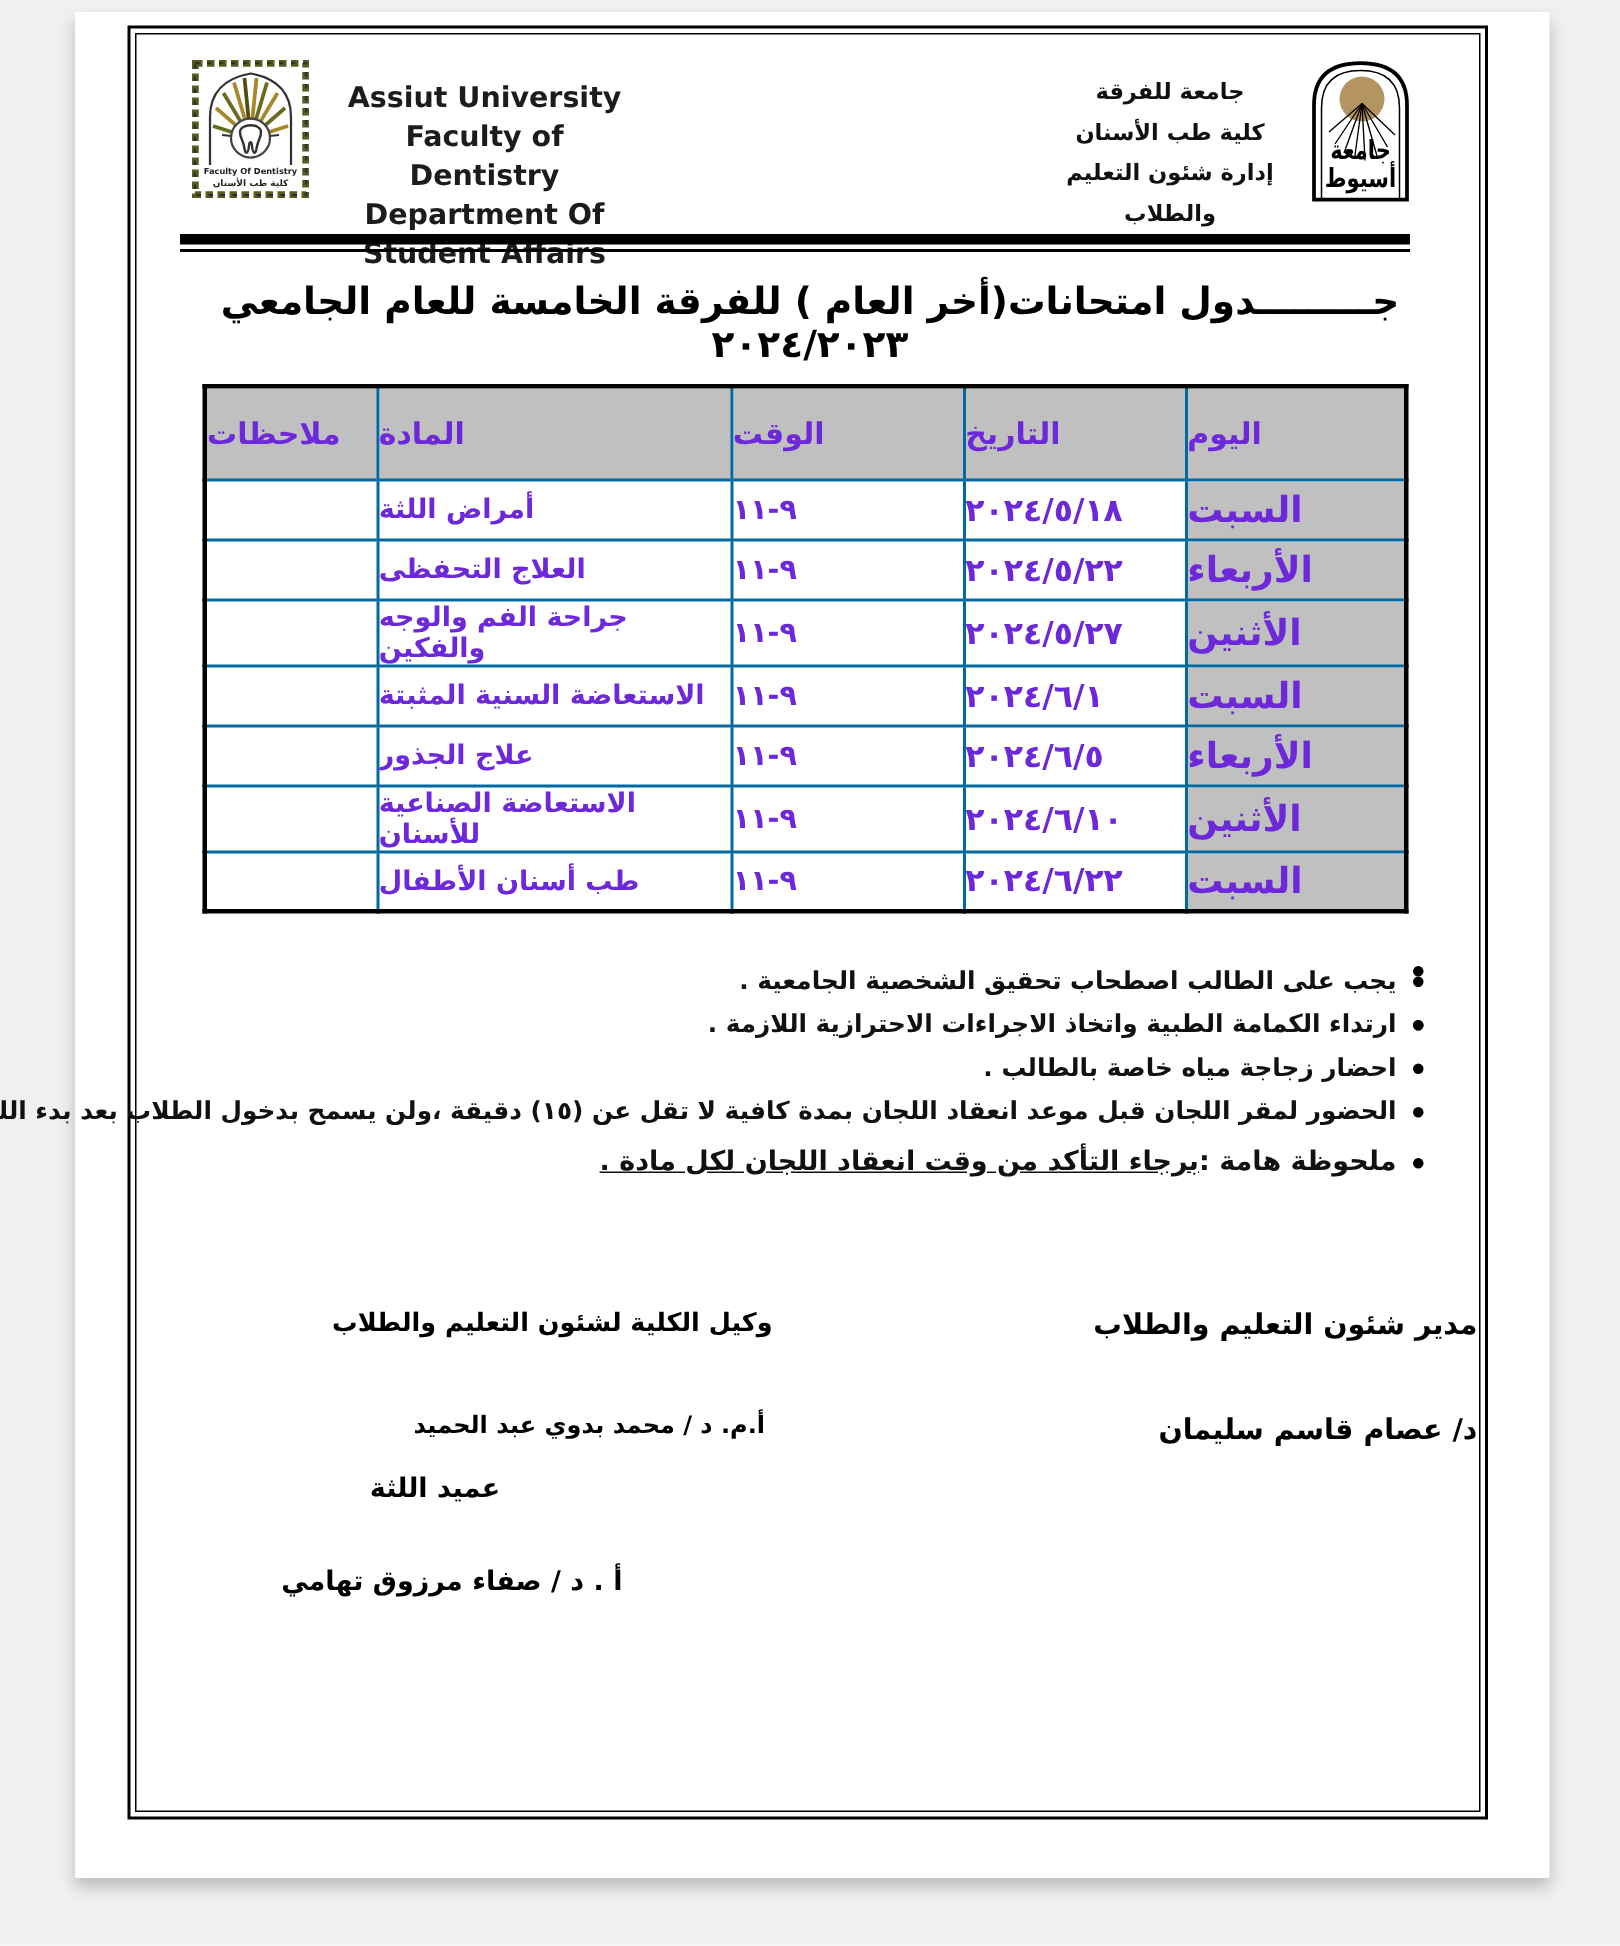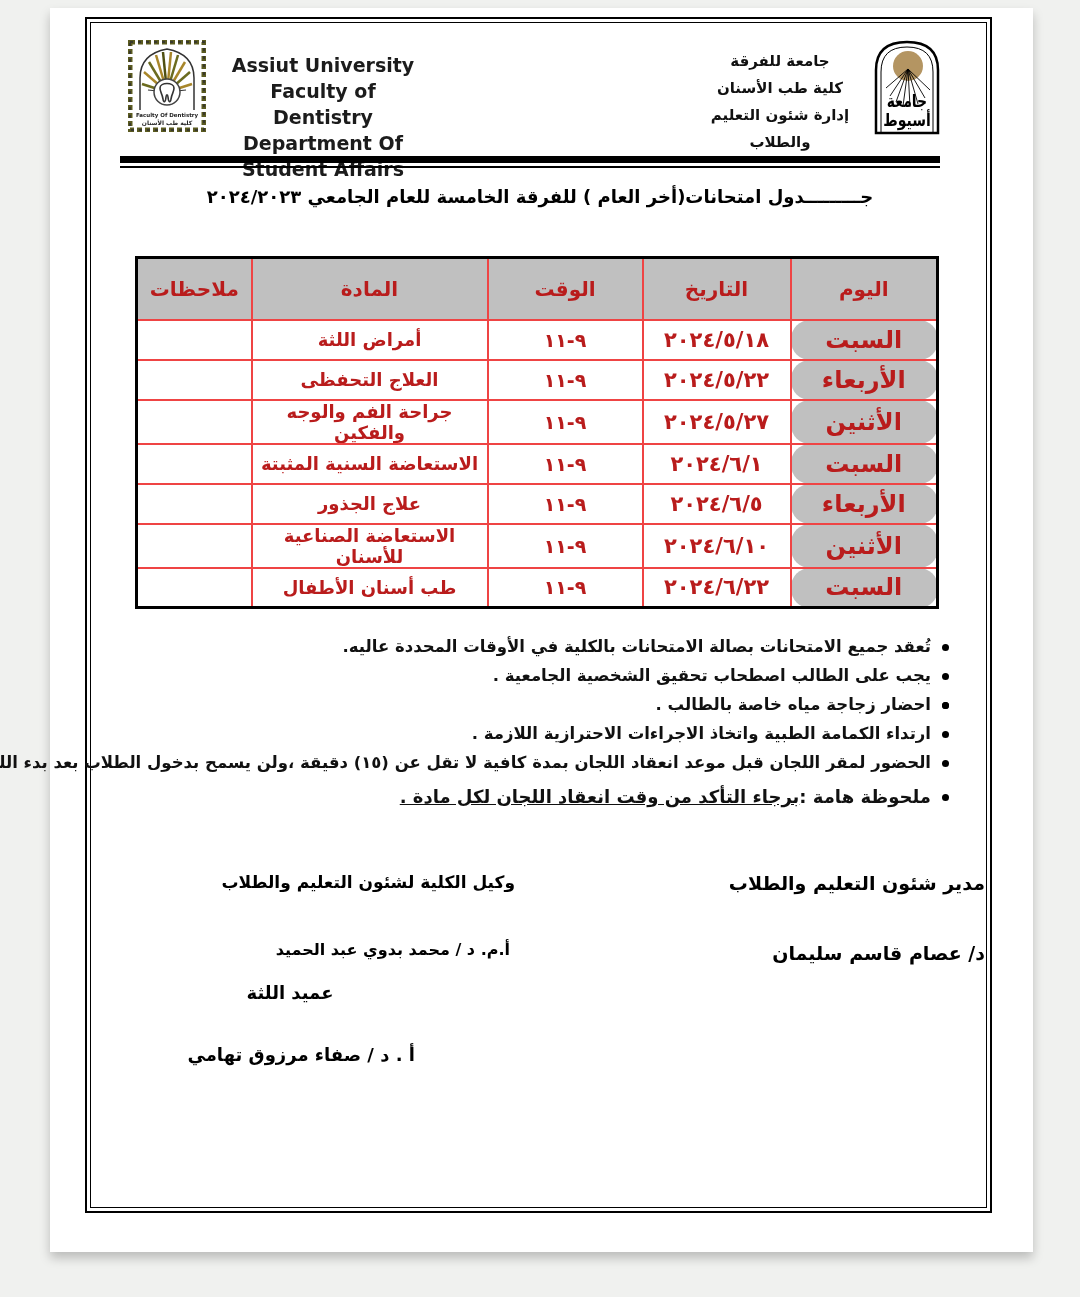--- a/index.html
+++ b/index.html
@@ -18,31 +18,31 @@
   .eng-header { position:absolute; left:218px; top:52px; width:210px; text-align:center;
                 font-size:19px; font-weight:bold; color:#1c1c1c; line-height:26px; }
   .ar-header { position:absolute; left:690px; top:48px; width:180px; text-align:center;
                direction:rtl; font-size:15px; font-weight:bold; color:#111; line-height:27px; }
 
   .divider { position:absolute; left:120px; top:156px; width:820px; }
   .divider .thick { height:7px; background:#000; }
   .divider .thin { height:2px; background:#000; margin-top:3px; }
 
   .doc-title { position:absolute; left:140px; top:186px; width:800px; direction:rtl;
-               text-align:center; font-size:18px; font-weight:bold; color:#000; }
+               text-align:center; font-size:25px; font-weight:bold; color:#000; }
 
   
   table.exams { position:absolute; left:135px; top:256px; width:801px; direction:rtl;
                 border-collapse:collapse; table-layout:fixed; }
-  table.exams td, table.exams th { border:2px solid #ef4444; text-align:center;
-                vertical-align:middle; color:#b91c1c; overflow:hidden; }
+  table.exams td, table.exams th { border:2px solid #0369a1; text-align:left;
+                vertical-align:middle; color:#6d28d9; overflow:hidden; }
   table.exams { border:3px solid #000; }
   table.exams thead th { height:62px; background:#c0c0c0; font-size:20px; font-weight:bold; }
   table.exams tbody td { height:40px; background:#fff; }
-  td.day { background:#c0c0c0 !important; font-size:24px; font-weight:bold;border-radius:19px; }
+  td.day { background:#c0c0c0 !important; font-size:24px; font-weight:bold; }
   td.date { font-size:21px; font-weight:bold; letter-spacing:1px; }
   td.time { font-size:19px; font-weight:bold; }
   td.subject { font-size:18px; font-weight:bold; }
 
   
   .bullets { position:absolute; left:150px; top:636px; width:805px; direction:rtl; text-align:right; }
   .bullet { position:relative; padding-right:24px; margin-bottom:7px; font-size:16.5px;
             font-weight:bold; color:#111; white-space:nowrap; line-height:22px; }
   .bullet .dot { position:absolute; right:6px; top:8px; width:7px; height:7px;
                  background:#000; border-radius:50%; }
@@ -206,36 +206,35 @@
         <td class="time">٩-١١</td>
         <td class="subject">طب أسنان الأطفال</td>
         <td class="notes"></td>
       </tr>
     </tbody>
   </table>
 
   <div class="bullets">
     <div class="bullet">
       <span class="dot"></span>
-      <span>تُعقد جميع الامتحانات بصالة الامتحانات بالكلية  في الأوقات المحددة عاليه.</span>
     </div>
     <div class="bullet">
       <span class="dot"></span>
       <span>يجب على الطالب اصطحاب تحقيق الشخصية الجامعية .</span>
     </div>
     <div class="bullet">
       <span class="dot"></span>
     </div>
     <div class="bullet">
       <span class="dot"></span>
+      <span>ارتداء الكمامة الطبية واتخاذ الاجراءات الاحترازية اللازمة .</span>
+    </div>
+    <div class="bullet">
+      <span class="dot"></span>
       <span>احضار زجاجة مياه خاصة بالطالب .</span>
-    </div>
-    <div class="bullet">
-      <span class="dot"></span>
-      <span>ارتداء الكمامة الطبية واتخاذ الاجراءات الاحترازية اللازمة .</span>
     </div>
     <div class="bullet">
       <span class="dot"></span>
       <span>الحضور لمقر اللجان قبل موعد انعقاد اللجان بمدة كافية لا تقل عن (١٥) دقيقة ،ولن يسمح بدخول الطلاب بعد بدء اللجان.</span>
     </div>
     <div class="bullet note">
       <span class="dot"></span>
       <span>ملحوظة هامة :</span><span class="underlined">برجاء التأكد من وقت انعقاد اللجان لكل مادة .</span>
     </div>
   </div>

